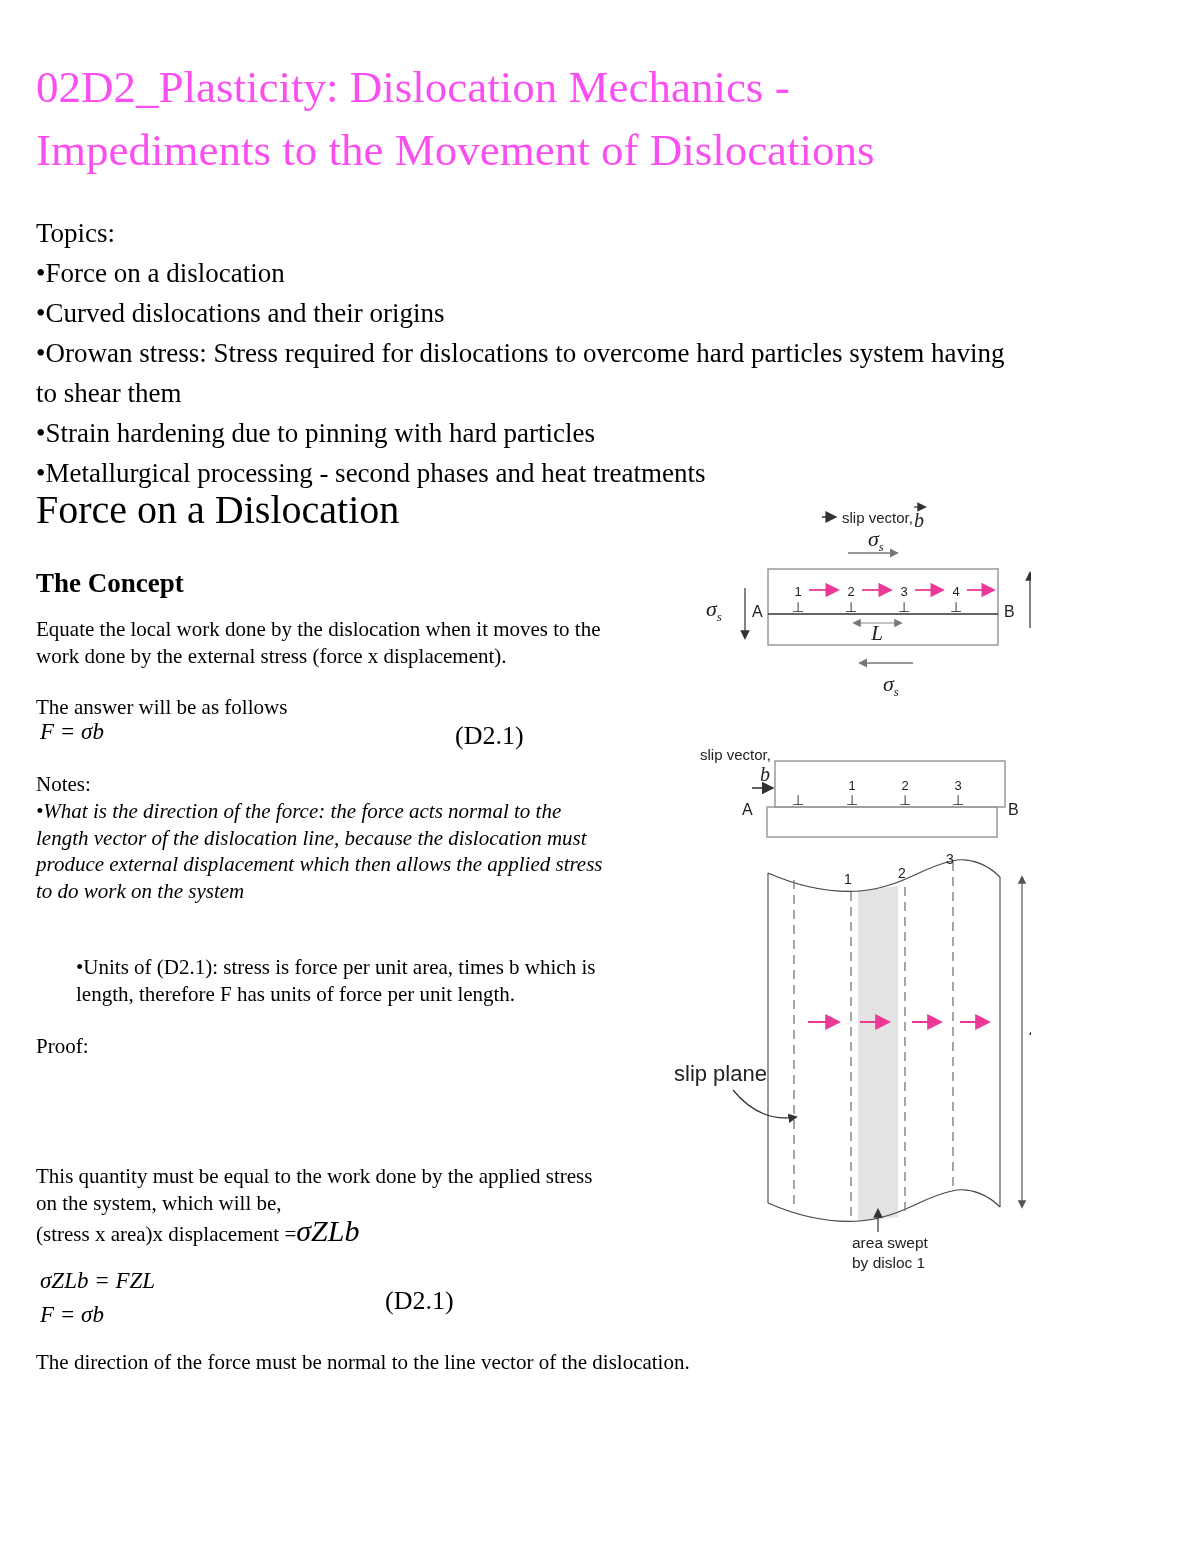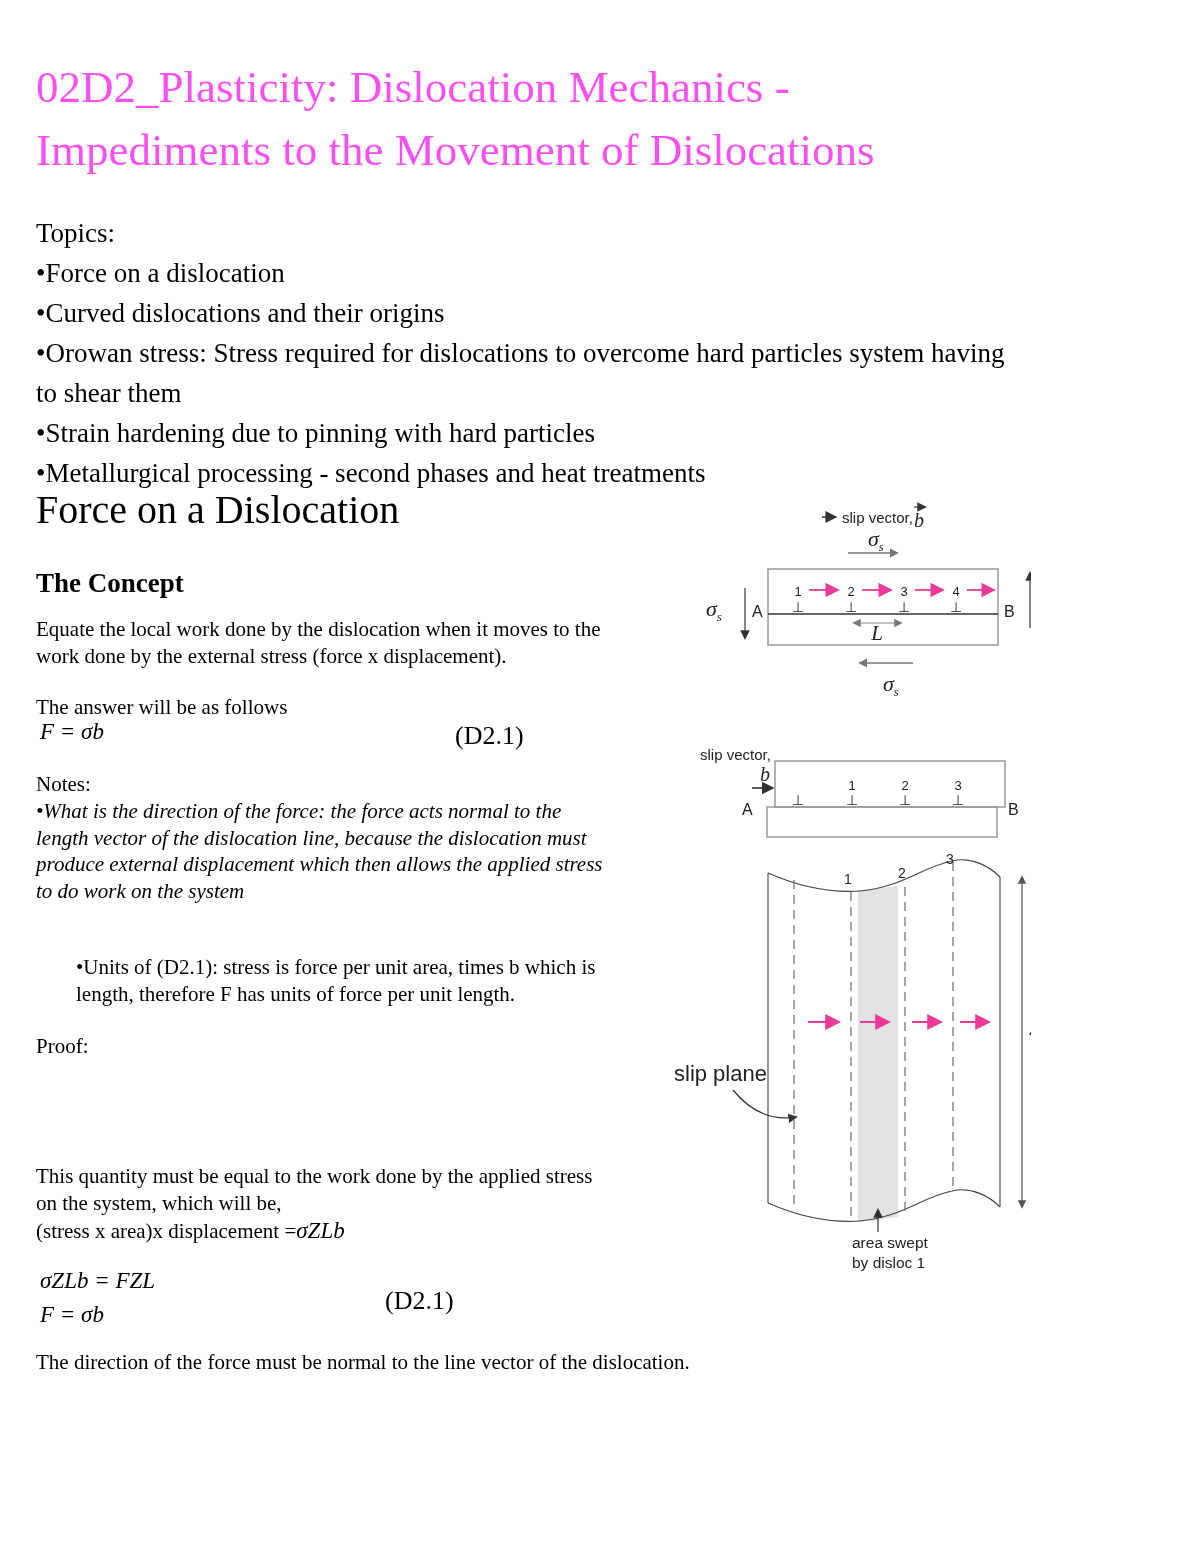--- a/index.html
+++ b/index.html
@@ -61,21 +61,21 @@
     <div class="bline">•Units of (D2.1): stress is force per unit area, times b which is</div>
     <div class="bline">length, therefore F has units of force per unit length.</div>
   </div>
 
   <div class="abs bline" style="left:36px;top:1033px;">Proof:</div>
 
 
   <div class="abs" style="left:36px;top:1163px;">
     <div class="pline">This quantity must be equal to the work done by the applied stress</div>
     <div class="pline">on the system, which will be,</div>
-    <div class="pline"><span>(stress x area)x displacement =</span><span class="math" style="font-size:23px;">σZLb</span></div>
+    <div class="pline"><span>(stress x area)x displacement =</span><span class="math" style="font-size:30px;">σZLb</span></div>
   </div>
 
   <div class="abs eq" style="left:40px;top:1268px;">σZLb = FZL</div>
   <div class="abs eqlabel" style="left:385px;top:1286px;">(D2.1)</div>
   <div class="abs eq" style="left:40px;top:1302px;">F = σb</div>
 
   <div class="abs bline" style="left:36px;top:1349px;">The direction of the force must be normal to the line vector of the dislocation.</div>
 
   <svg class="abs" style="left:690px;top:500px;" width="507" height="212" viewBox="0 0 507 212">
     <defs>

